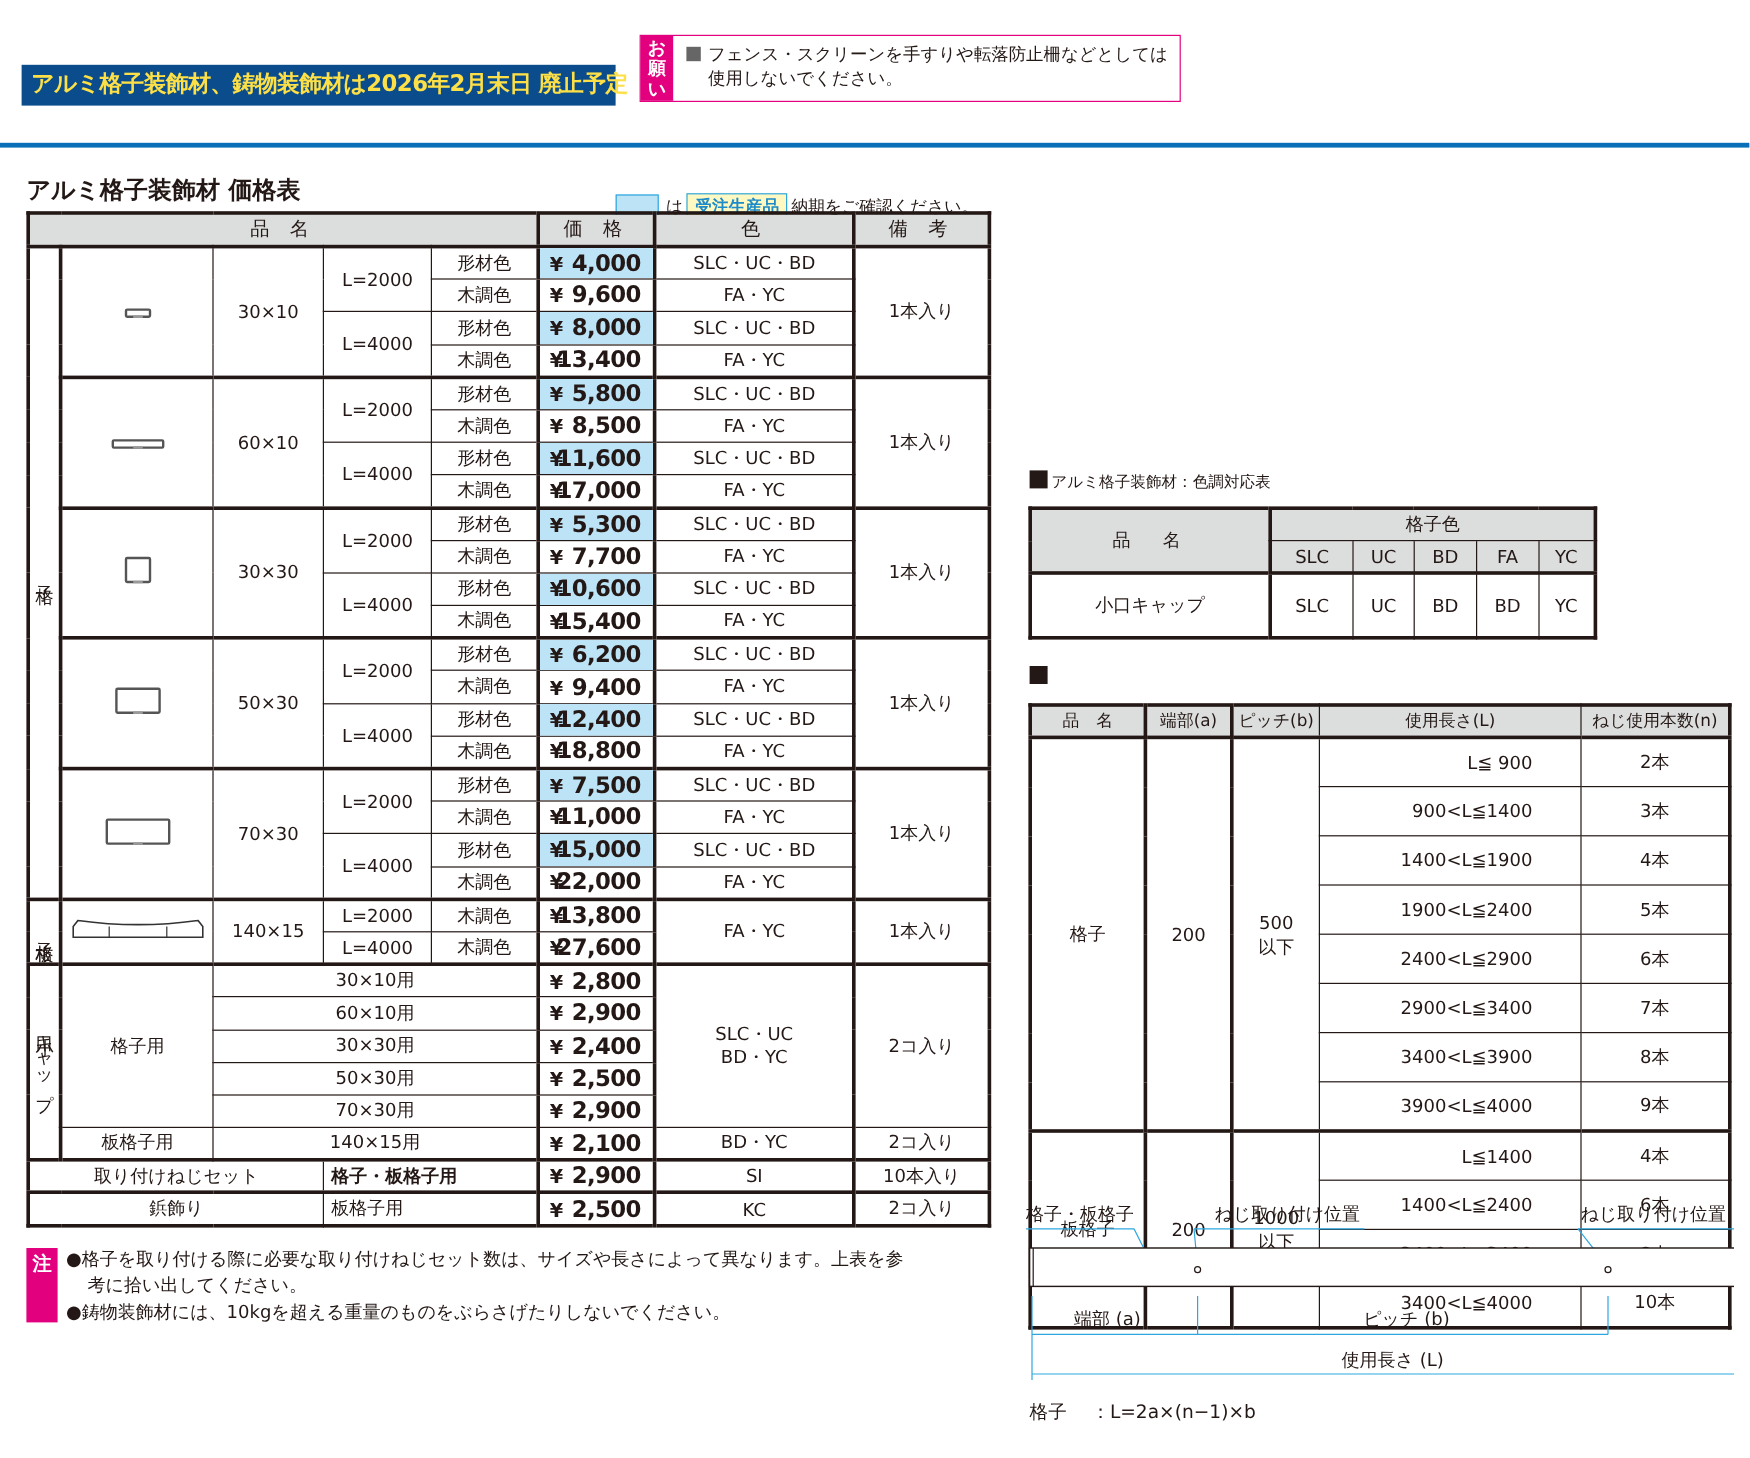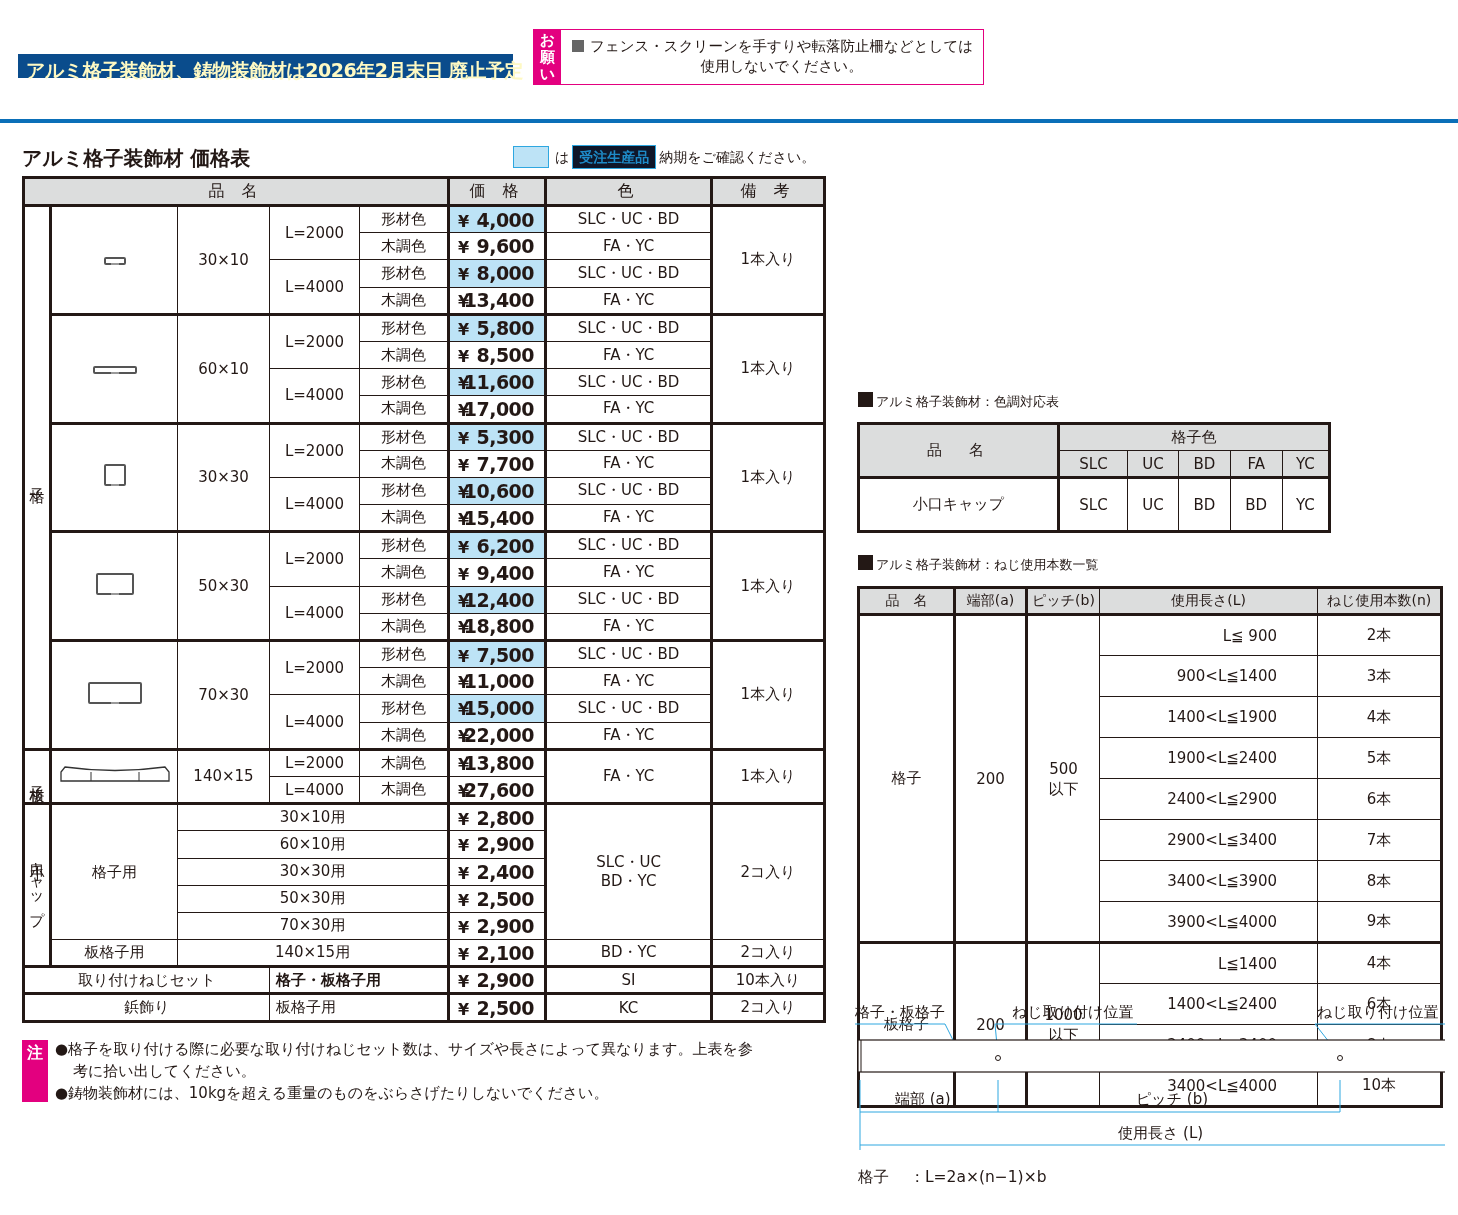--- a/index.html
+++ b/index.html
@@ -4,42 +4,42 @@
 <style>
   * { box-sizing: border-box; margin: 0; padding: 0; }
   body {
     width: 1458px; height: 1215px; background: #ffffff; position: relative; overflow: hidden;
     font-family: "DejaVu Sans", "Liberation Sans", sans-serif; color: #231815;
   }
   .abs { position: absolute; }
 
   
   .banner {
-    left: 18px; top: 54px; width: 495px; height: 24px; background: #0a4c8c; color: #fef9c3;
+    left: 18px; top: 54px; width: 495px; height: 34px; background: #0a4c8c; color: #fde047;
     font-size: 19px; font-weight: bold; line-height: 32px; padding-left: 8px; letter-spacing: -0.5px; white-space: nowrap;
   }
   .notice {
     left: 533px; top: 29px; width: 451px; height: 56px; border: 1.5px solid #e3007f; background: #fff;
   }
   .notice-tag {
     position: absolute; left: 0; top: 0; width: 27px; height: 100%; background: #e3007f; color: #fff;
     font-size: 15px; line-height: 17px; text-align: center; padding-top: 2px; font-weight: bold;
   }
   .notice-text {
     position: absolute; left: 38px; top: 6px; font-size: 14.5px; line-height: 20px; white-space: nowrap;
   }
   .notice-text .sq { display: inline-block; width: 12px; height: 12px; background: #666; margin-right: 6px; vertical-align: -1px; }
-  .notice-text .l2 { padding-left: 18px; text-align: center; }
+  .notice-text .l2 { padding-left: 18px; }
   .rule-blue { left: 0; top: 119px; width: 1458px; height: 4px; background: #0a6fb8; }
 
   
   .sec-title { left: 22px; top: 145px; font-size: 20px; font-weight: bold; white-space: nowrap; }
   .legend { left: 513px; top: 145px; font-size: 14px; line-height: 22px; white-space: nowrap; display: flex; align-items: center; }
   .legend .swatch { width: 36px; height: 22px; background: #bde3f6; border: 1.5px solid #2ea7e0; margin-right: 6px; }
-  .legend .tag { border: 1.5px solid #2ea7e0; background: #0f172a; color: #1e8bc8; padding: 0 6px; margin: 0 3px; font-weight: bold; }
+  .legend .tag { border: 1.5px solid #2ea7e0; background: #fef9c3; color: #1e8bc8; padding: 0 6px; margin: 16px 3px; font-weight: bold; }
 
   
   table { border-collapse: collapse; }
   .price { position: absolute; left: 22px; top: 176px; width: 801px; table-layout: fixed; font-size: 15px; }
   .price td, .price th { border: 1px solid #231815; text-align: center; vertical-align: middle; height: 27.2px; padding: 0; white-space: nowrap; overflow: hidden; }
   .price th { background: #dcdddd; font-weight: normal; font-size: 16px; height: 28px; letter-spacing: 6px; border-bottom: 3px solid #231815; }
   .price .gb { border-top: 3px solid #231815; }
   .price .vcat { writing-mode: vertical-rl; text-orientation: upright; font-size: 15px; letter-spacing: -1px; padding: 0; line-height: 18px; }
   .price .yen { text-align: left; padding-left: 8px; font-weight: bold; font-size: 19px; letter-spacing: -0.5px; position: relative; }
   .price .yen .y { font-size: 16px; }
@@ -409,21 +409,21 @@
         <td>SLC</td>
         <td>UC</td>
         <td>BD</td>
         <td>BD</td>
         <td>YC</td>
       </tr>
 </tbody>
   </table>
 
 <div class="abs r-title" style="left:858px; top:555px;">
-  <span class="sq"></span><span>アルミ格子装飾材：ねじ使用本数一覧</span>
+  <span class="sq"></span>
 </div>
 <table class="stab" style="border:3px solid #231815;">
   <colgroup>
       <col style="width:96px">
       <col style="width:72px">
       <col style="width:73px">
       <col style="width:218px">
       <col style="width:124px">
     </colgroup>
   <thead>

